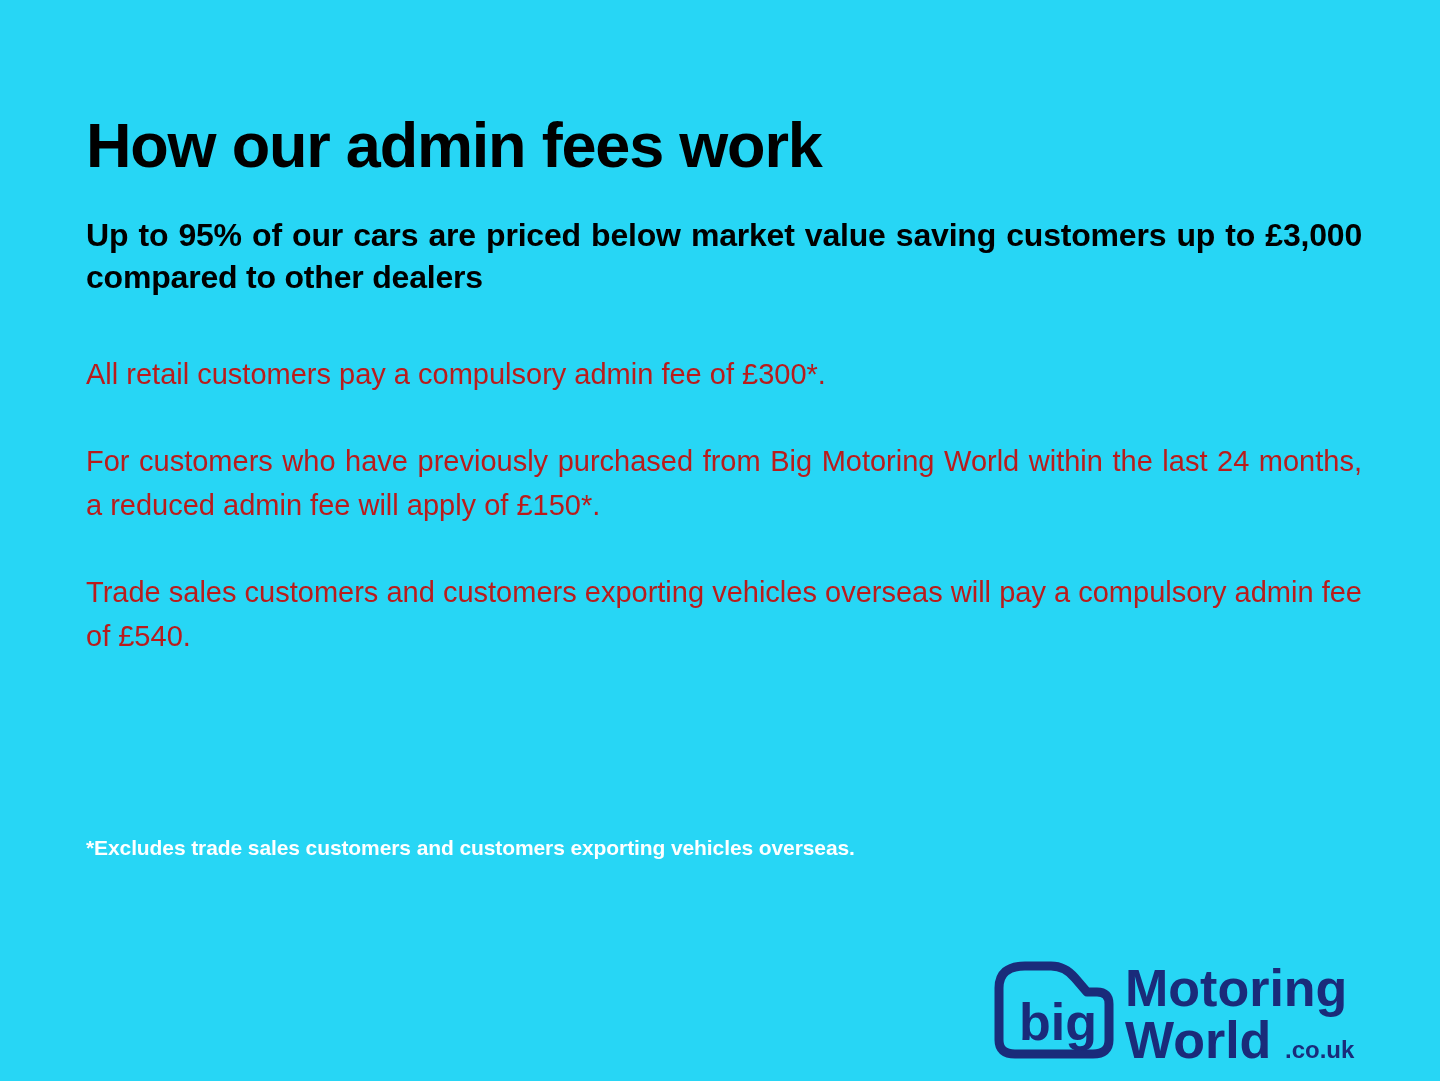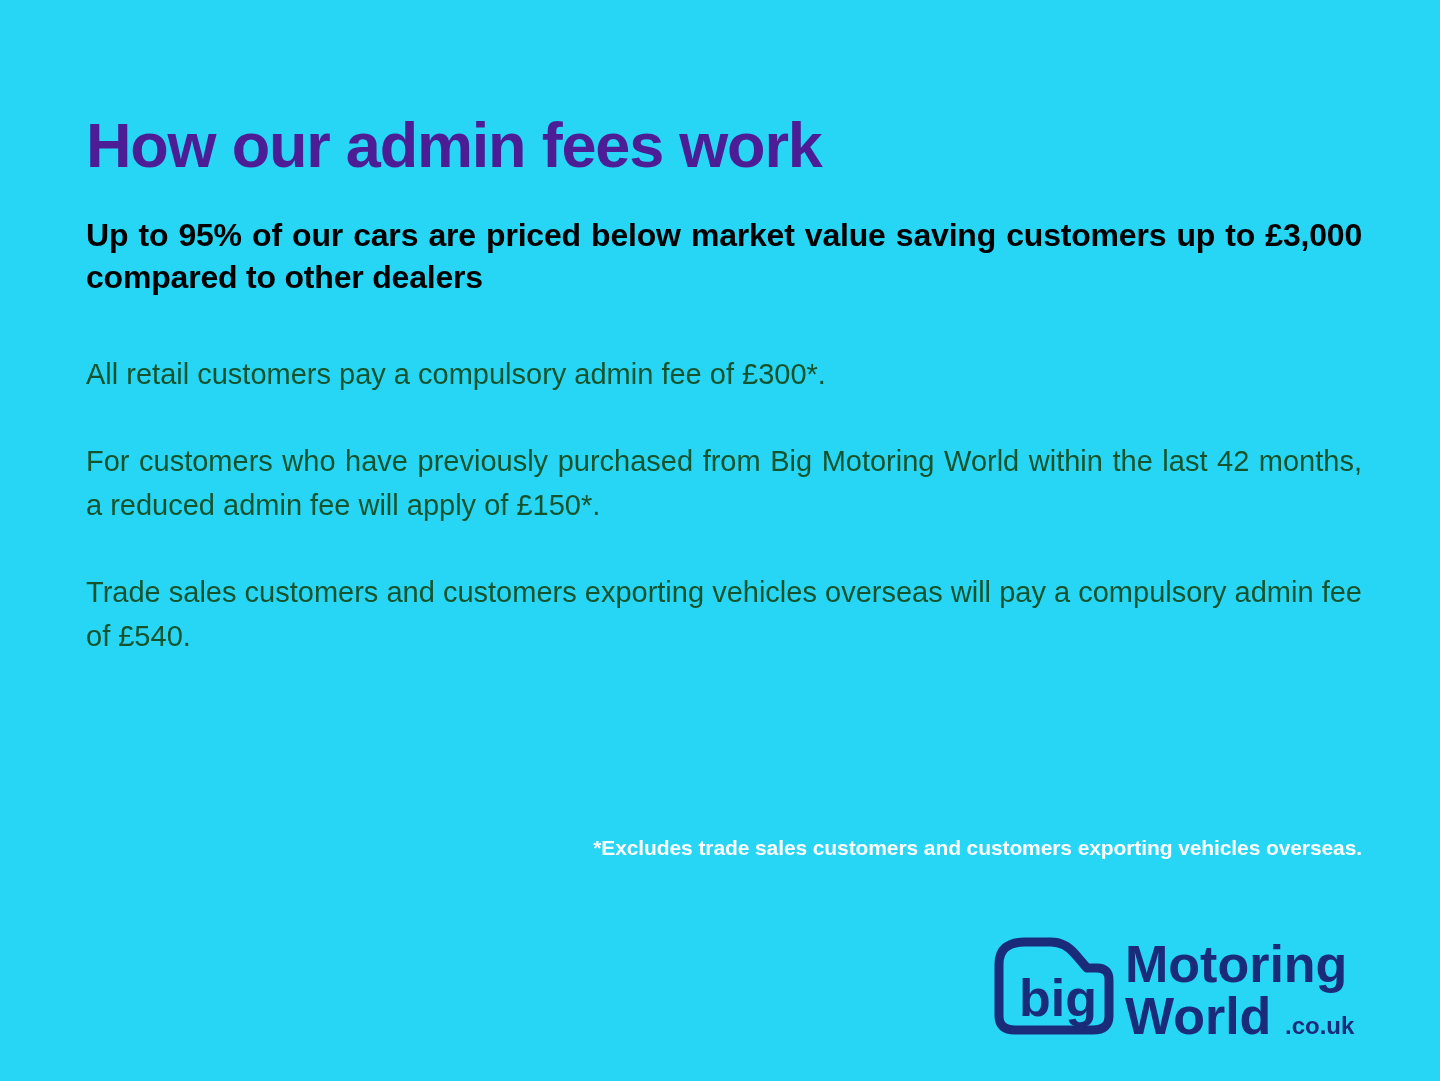--- a/index.html
+++ b/index.html
@@ -22,86 +22,86 @@
   }
   .content {
     position: absolute;
     left: 86px;
     top: 112px;
     width: 1276px;
   }
   .headline {
     font-size: 63px;
     font-weight: bold;
-    color: #4c1d95;
+    color: #000000;
     letter-spacing: -1.2px;
     line-height: 1.05;
     margin: 0 0 36px 0;
     white-space: nowrap;
   }
   .subhead {
     font-size: 32px;
     font-weight: bold;
     color: #000000;
     line-height: 1.32;
     letter-spacing: -0.2px;
     text-align: justify;
     margin: 0;
     width: 1276px;
   }
   .body-block {
     margin-top: 54px;
   }
   .para {
     font-size: 29px;
-    color: #14532d;
+    color: #b91c1c;
     line-height: 1.5;
     text-align: justify;
     margin: 0 0 44px 0;
     width: 1276px;
     font-weight: 400;
   }
   .para:last-child {
     margin-bottom: 0;
   }
   .footnote {
     position: absolute;
     left: 86px;
     top: 836px;
     width: 1276px;
-    text-align: right;
+    text-align: left;
     font-size: 21px;
     font-weight: bold;
     color: #FFFFFF;
     letter-spacing: -0.1px;
   }
   .logo {
     position: absolute;
     left: 985px;
-    top: 920px;
+    top: 944px;
     width: 380px;
     height: 130px;
   }
   .logo svg {
     display: block;
   }
 </style>
 </head>
 <body>
 
 <div class="slide">
 
   <div class="content">
     <h1 class="headline">How our admin fees work</h1>
 
     <p class="subhead">Up to 95% of our cars are priced below market value saving customers up to £3,000 compared to other dealers</p>
 
     <div class="body-block">
       <p class="para">All retail customers pay a compulsory admin fee of £300*.</p>
-      <p class="para">For customers who have previously purchased from Big Motoring World within the last 42 months, a reduced admin fee will apply of £150*.</p>
+      <p class="para">For customers who have previously purchased from Big Motoring World within the last 24 months, a reduced admin fee will apply of £150*.</p>
       <p class="para">Trade sales customers and customers exporting vehicles overseas will pay a compulsory admin fee of £540.</p>
     </div>
   </div>
 
   <div class="footnote">*Excludes trade sales customers and customers exporting vehicles overseas.</div>
 
   <div class="logo">
     <svg width="380" height="130" viewBox="0 0 380 130" xmlns="http://www.w3.org/2000/svg">
 
       <g>

